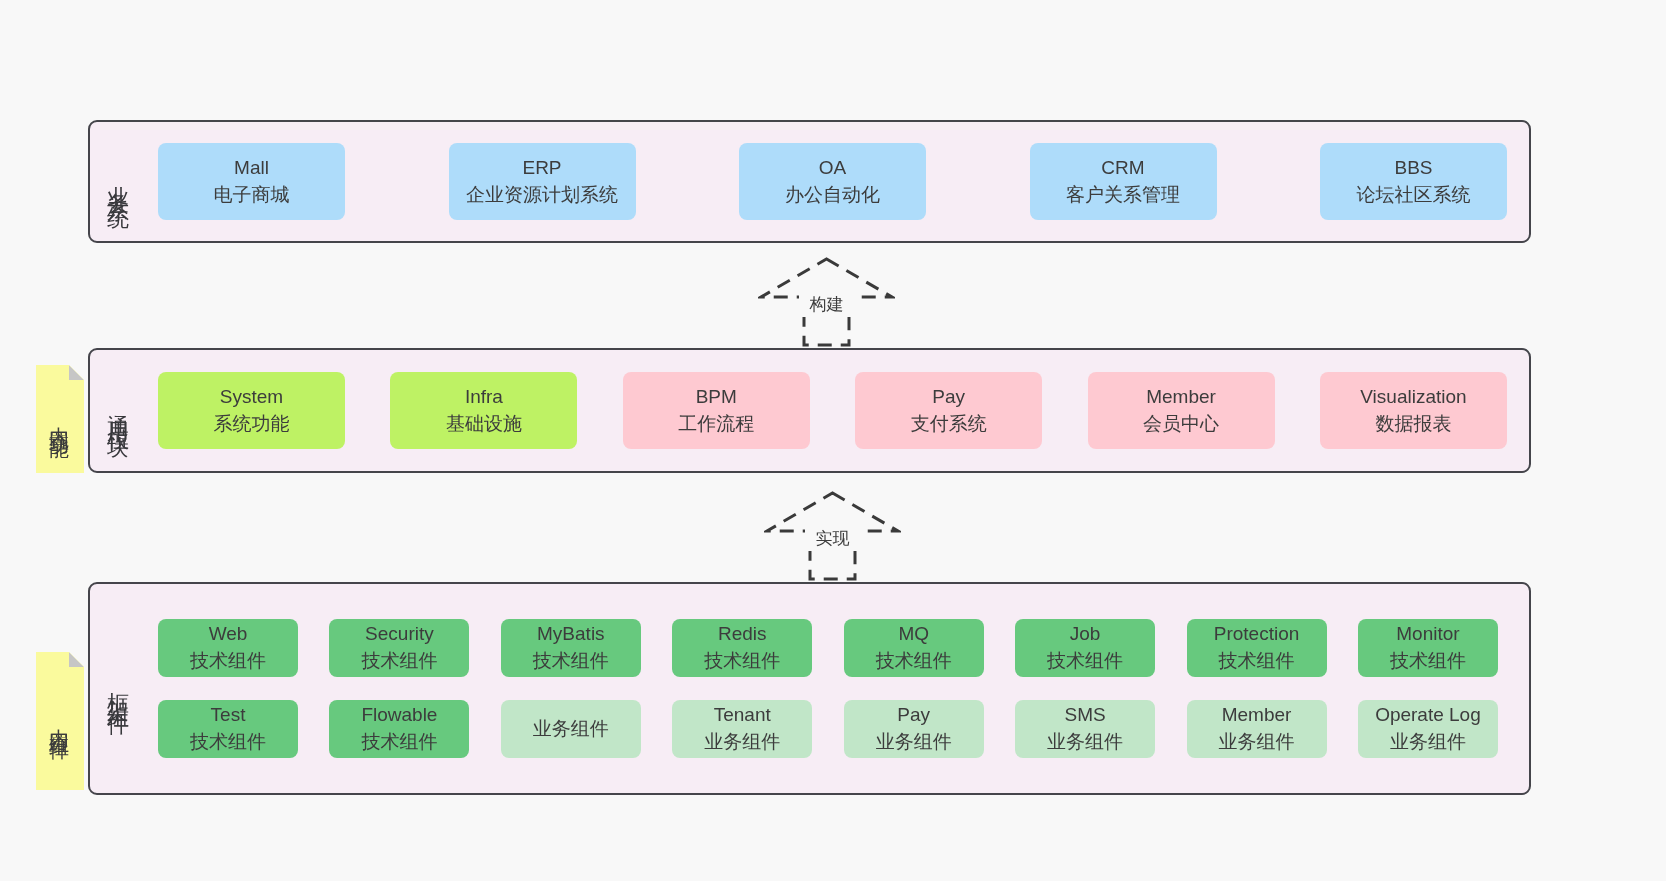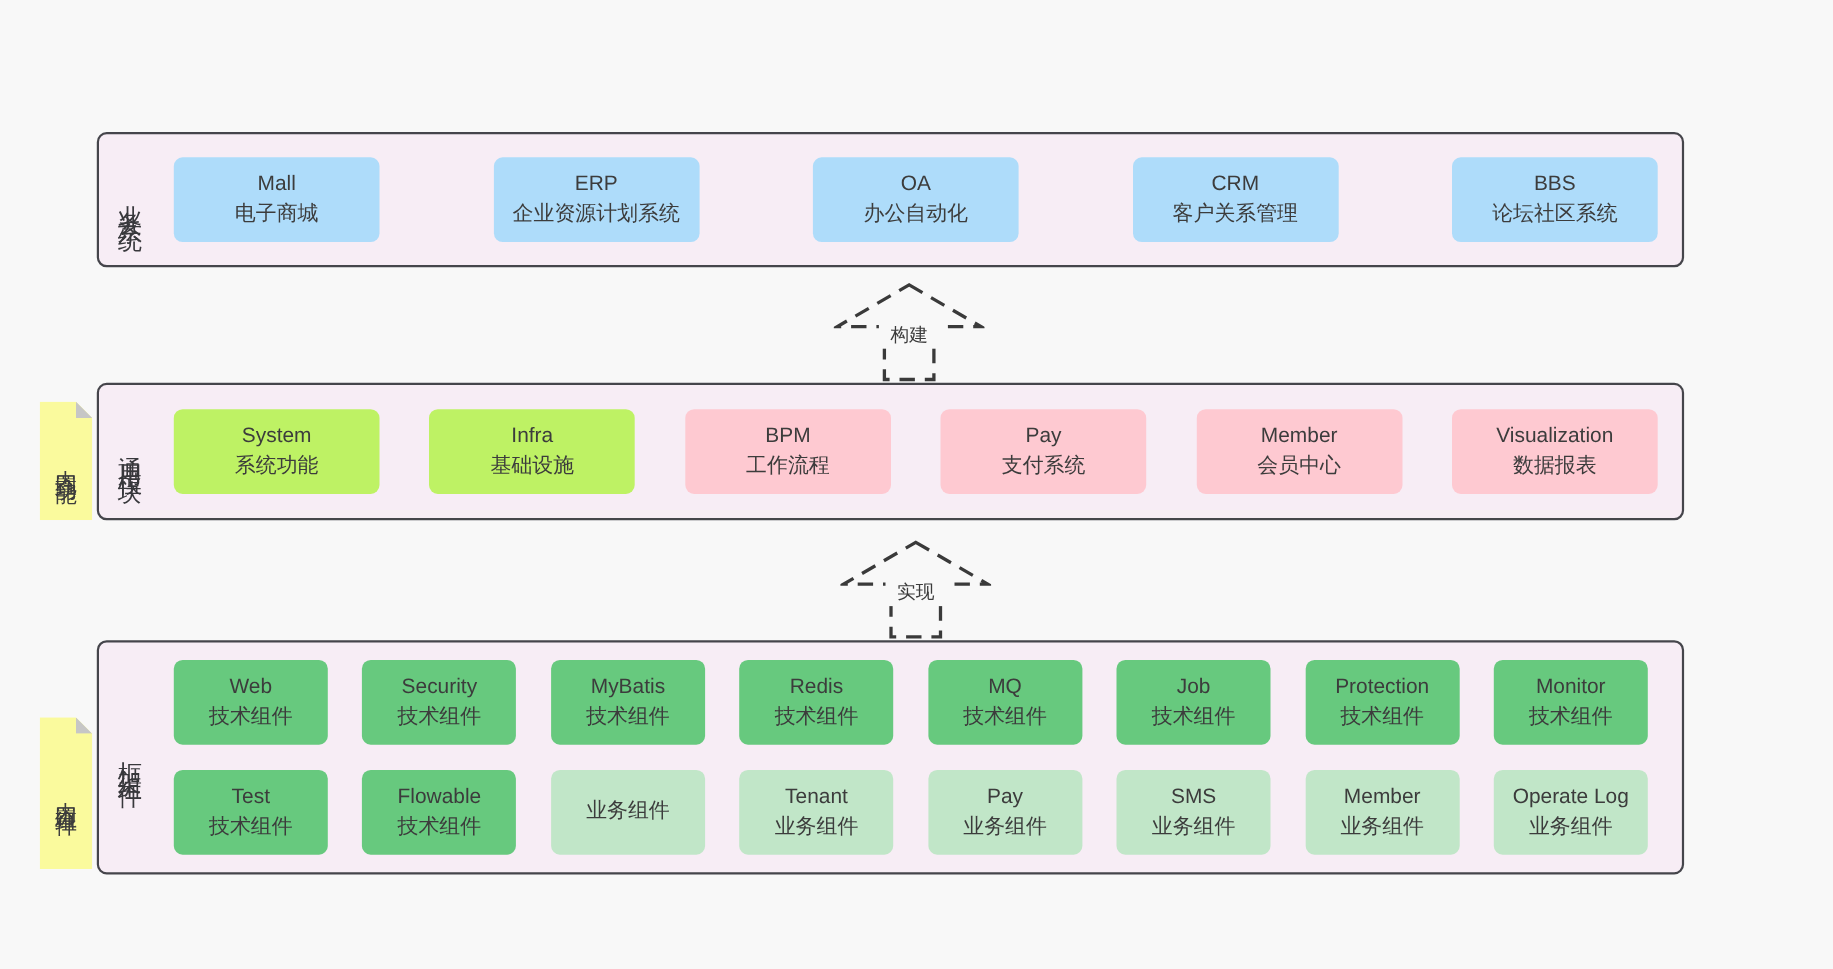--- a/index.html
+++ b/index.html
@@ -23,21 +23,21 @@
     font-size:22px;letter-spacing:7px;color:#38383c;
   }
   .row{flex:1;display:flex;align-items:center;justify-content:space-between;padding-right:22px}
   .cols{flex:1;display:flex;flex-direction:column;justify-content:center;gap:23px;padding-right:31px}
   .cols .row{flex:none;padding-right:0;width:100%}
   .box{
     border-radius:8px;display:flex;flex-direction:column;align-items:center;justify-content:center;
     text-align:center;font-size:19px;line-height:1.4;padding:2px 4px;box-sizing:border-box;
   }
   .w-lg{width:187px;height:77px}
-  .w-sm{width:140px;height:77px}
+  .w-sm{width:140px;height:58px}
   .blue{background:#aedcfa}
   .red{background:#bef264}
   .pink{background:#fec9d1}
   .green{background:#67c97e}
   .lightgreen{background:#c1e6c8}
   .sticky{
     position:absolute;left:36px;width:48px;background:#fafa9d;z-index:0;
     clip-path:polygon(0 0,calc(100% - 15px) 0,100% 15px,100% 100%,0 100%);
     display:flex;align-items:center;justify-content:center;
   }

